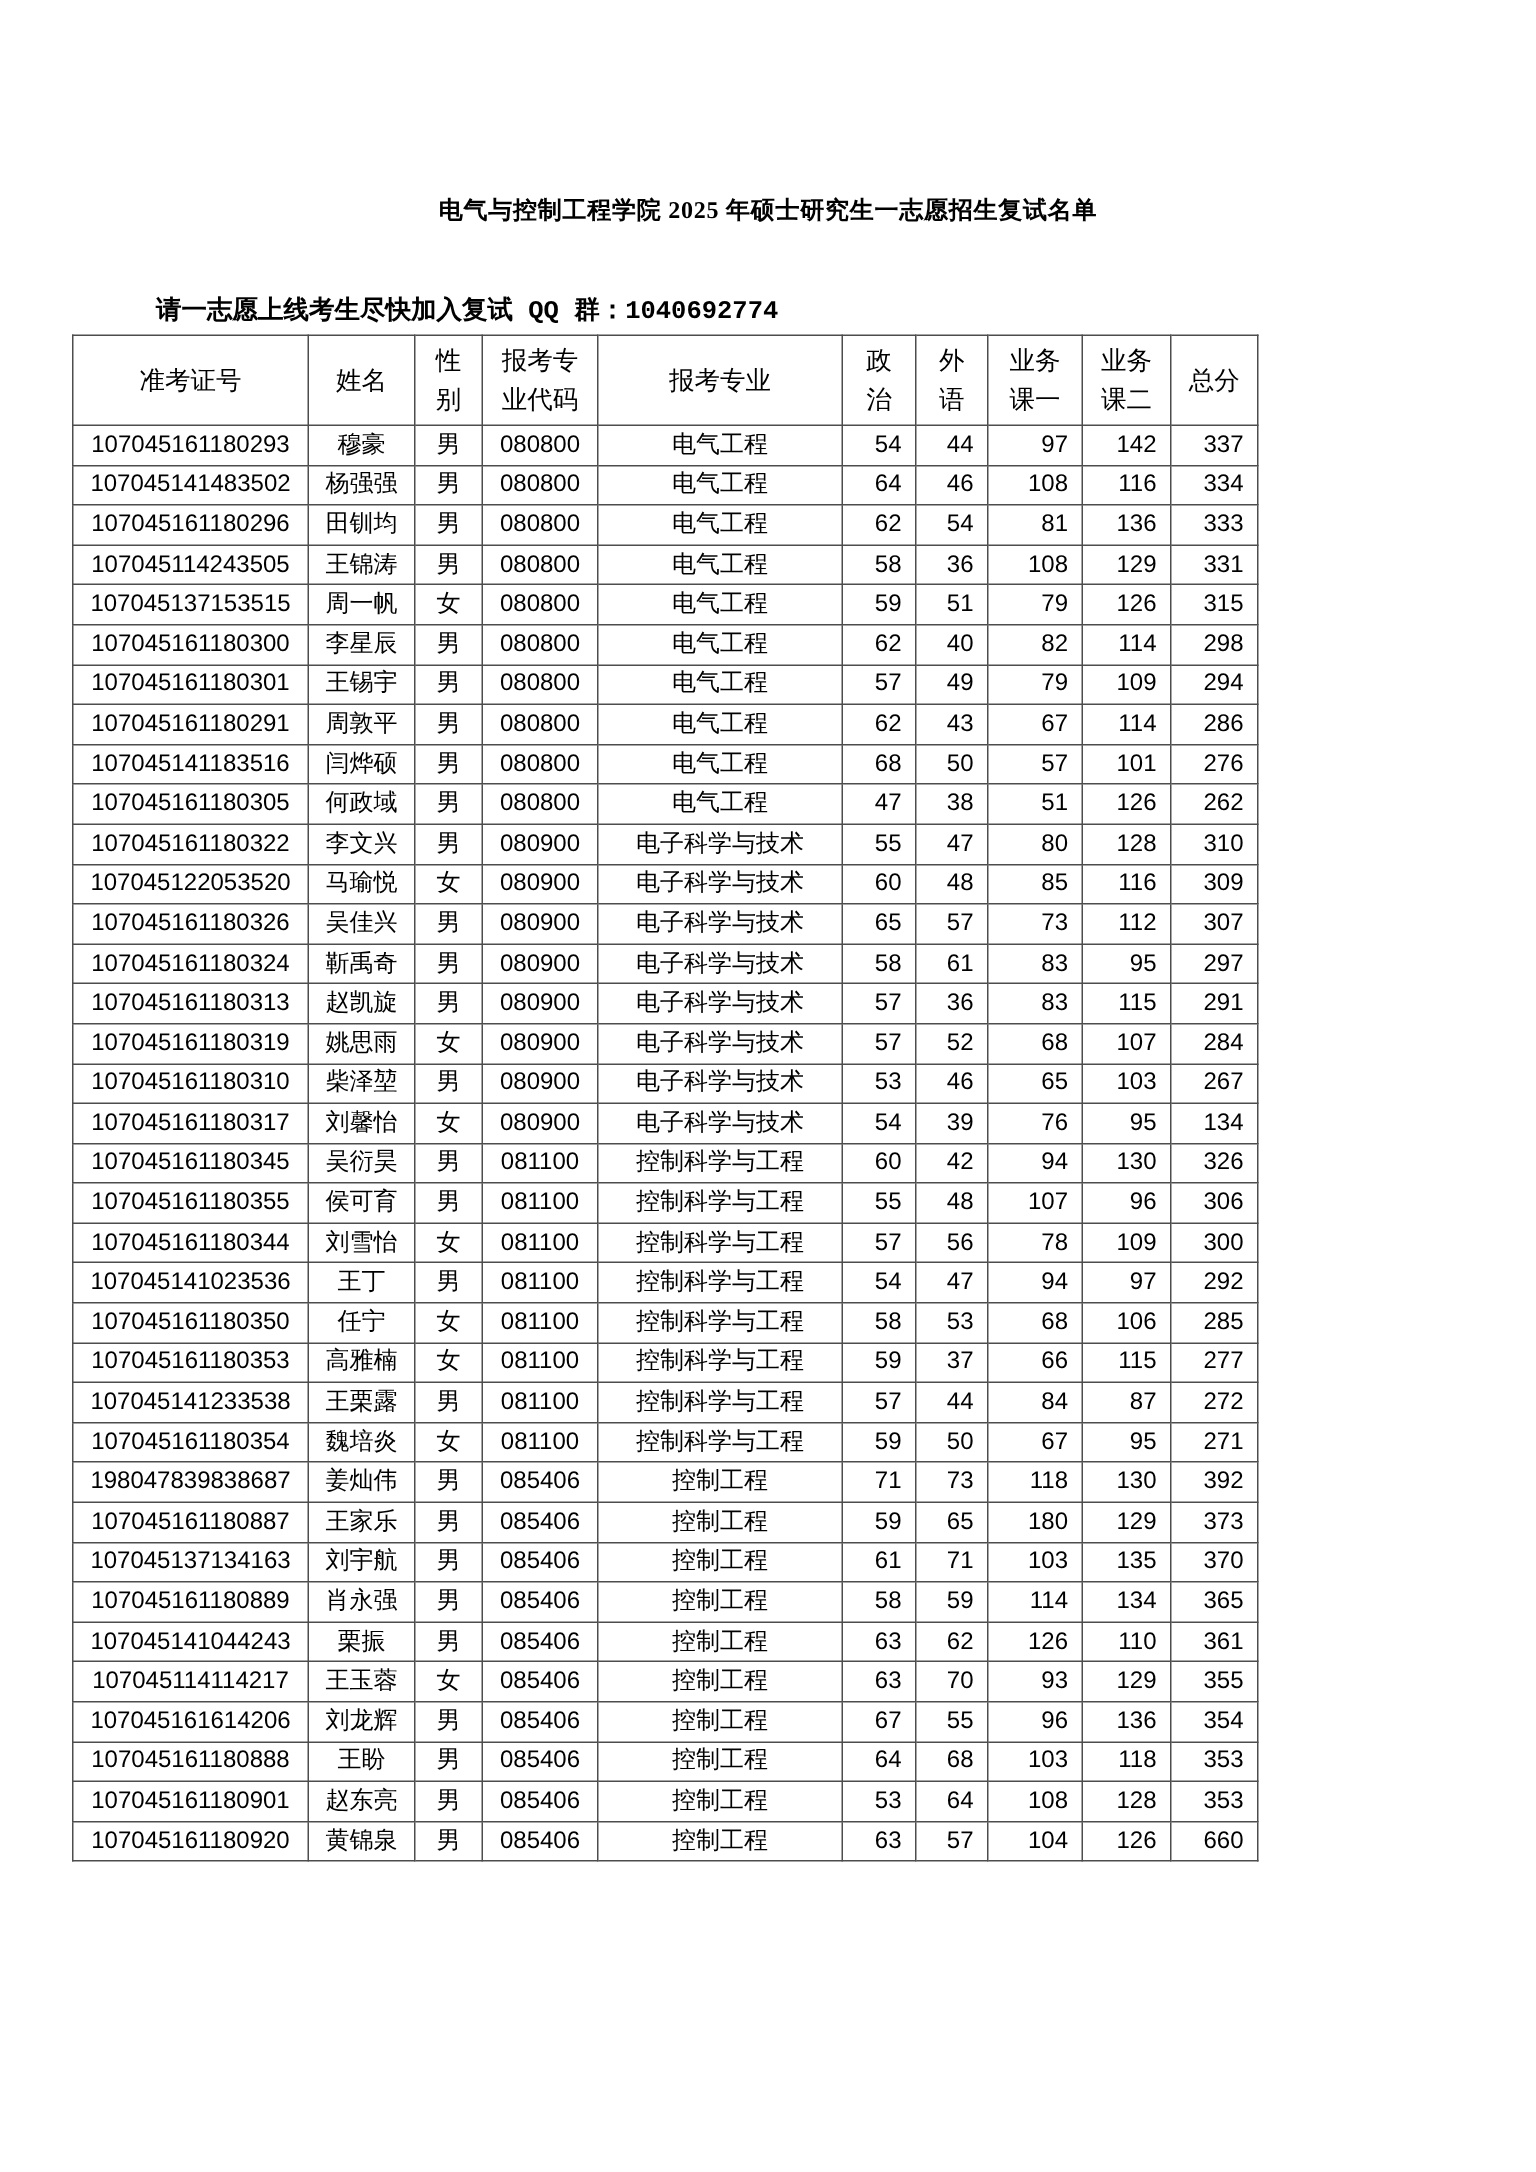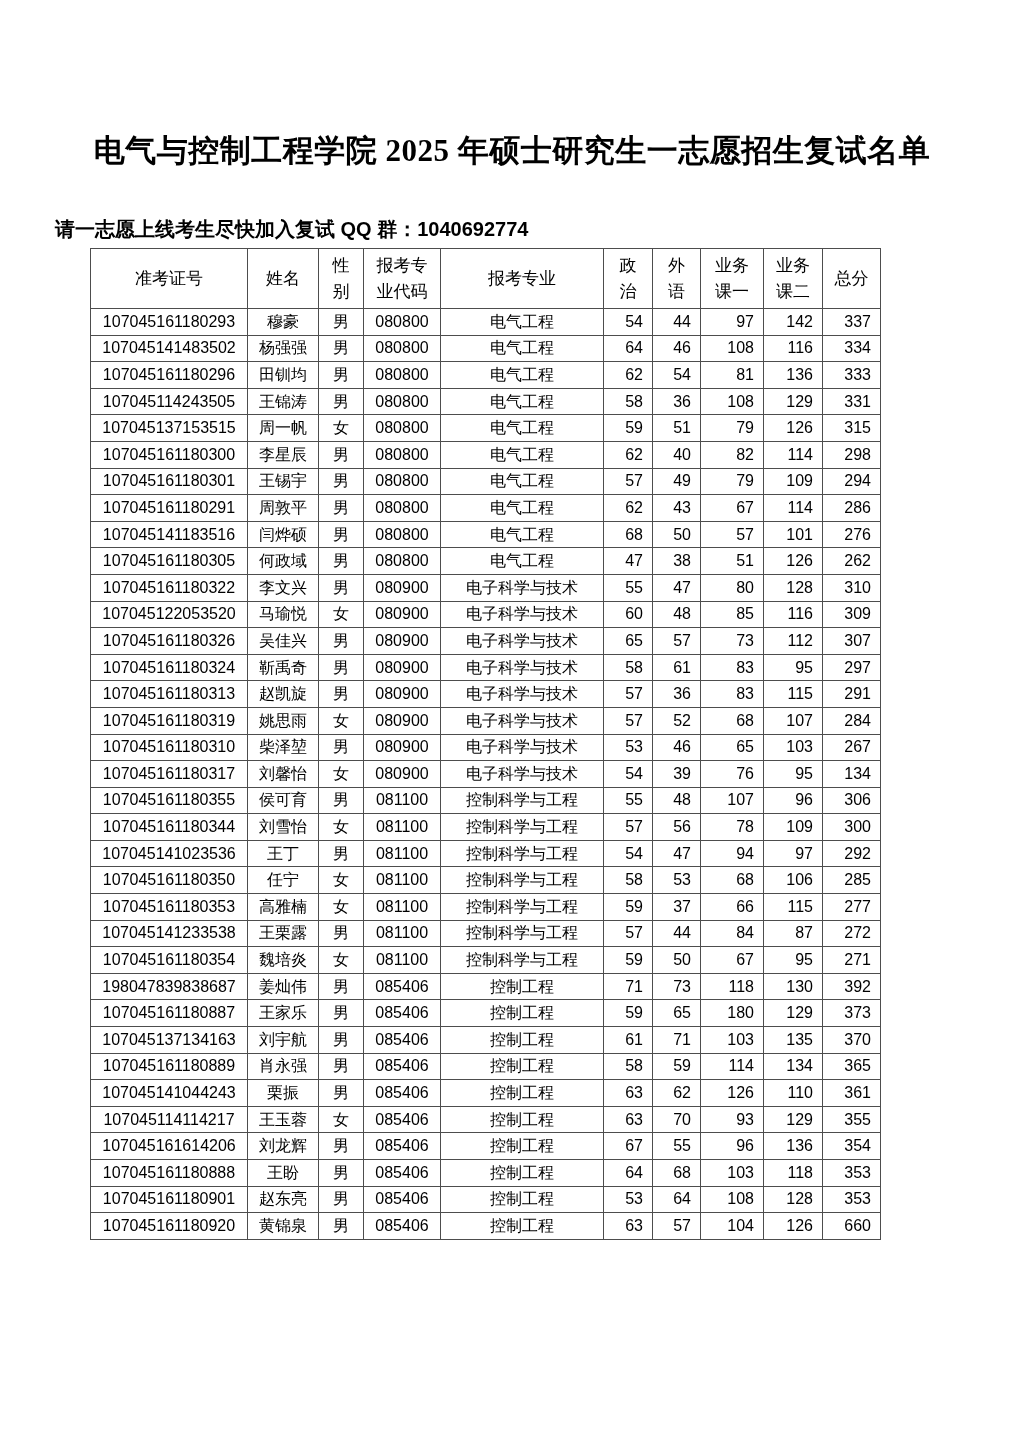--- a/index.html
+++ b/index.html
@@ -8,33 +8,33 @@
     width: 1024px;
     height: 1448px;
     position: relative;
     font-family: "Liberation Sans", sans-serif;
     color: #000;
     overflow: hidden;
   }
   .doc-title {
     margin-top: 130px;
     text-align: center;
-    font-size: 31px;
+    font-size: 16px;
     font-weight: bold;
     font-family: "Liberation Serif", serif;
     letter-spacing: 0.5px;
   }
   .notice-line {
-    margin: 44px 0 0 55px;
-    font-size: 20px;
+    margin: 44px 0 0 104px;
+    font-size: 17px;
     font-weight: bold;
-    font-family: Liberation Sans, sans-serif;
+    font-family: Liberation Mono, monospace;
   }
   table.roster {
-    margin: 5px 0 0 90px;
+    margin: 5px 0 0 48px;
     width: 791px;
     border-collapse: collapse;
     table-layout: fixed;
   }
   table.roster th, table.roster td {
     border: 1px solid #4d4d4d;
     vertical-align: middle;
     overflow: hidden;
   }
   table.roster th {
@@ -306,20 +306,32 @@
         <td class="c zh">女</td>
         <td class="c">080900</td>
         <td class="c zh">电子科学与技术</td>
         <td class="num">54</td>
         <td class="num">39</td>
         <td class="num">76</td>
         <td class="num">95</td>
         <td class="num">134</td>
       </tr>
       <tr>
+        <td class="c">107045161180345</td>
+        <td class="c zh">吴衍昊</td>
+        <td class="c zh">男</td>
+        <td class="c">081100</td>
+        <td class="c zh">控制科学与工程</td>
+        <td class="num">60</td>
+        <td class="num">42</td>
+        <td class="num">94</td>
+        <td class="num">130</td>
+        <td class="num">326</td>
+      </tr>
+      <tr>
         <td class="c">107045161180355</td>
         <td class="c zh">侯可育</td>
         <td class="c zh">男</td>
         <td class="c">081100</td>
         <td class="c zh">控制科学与工程</td>
         <td class="num">55</td>
         <td class="num">48</td>
         <td class="num">107</td>
         <td class="num">96</td>
         <td class="num">306</td>

